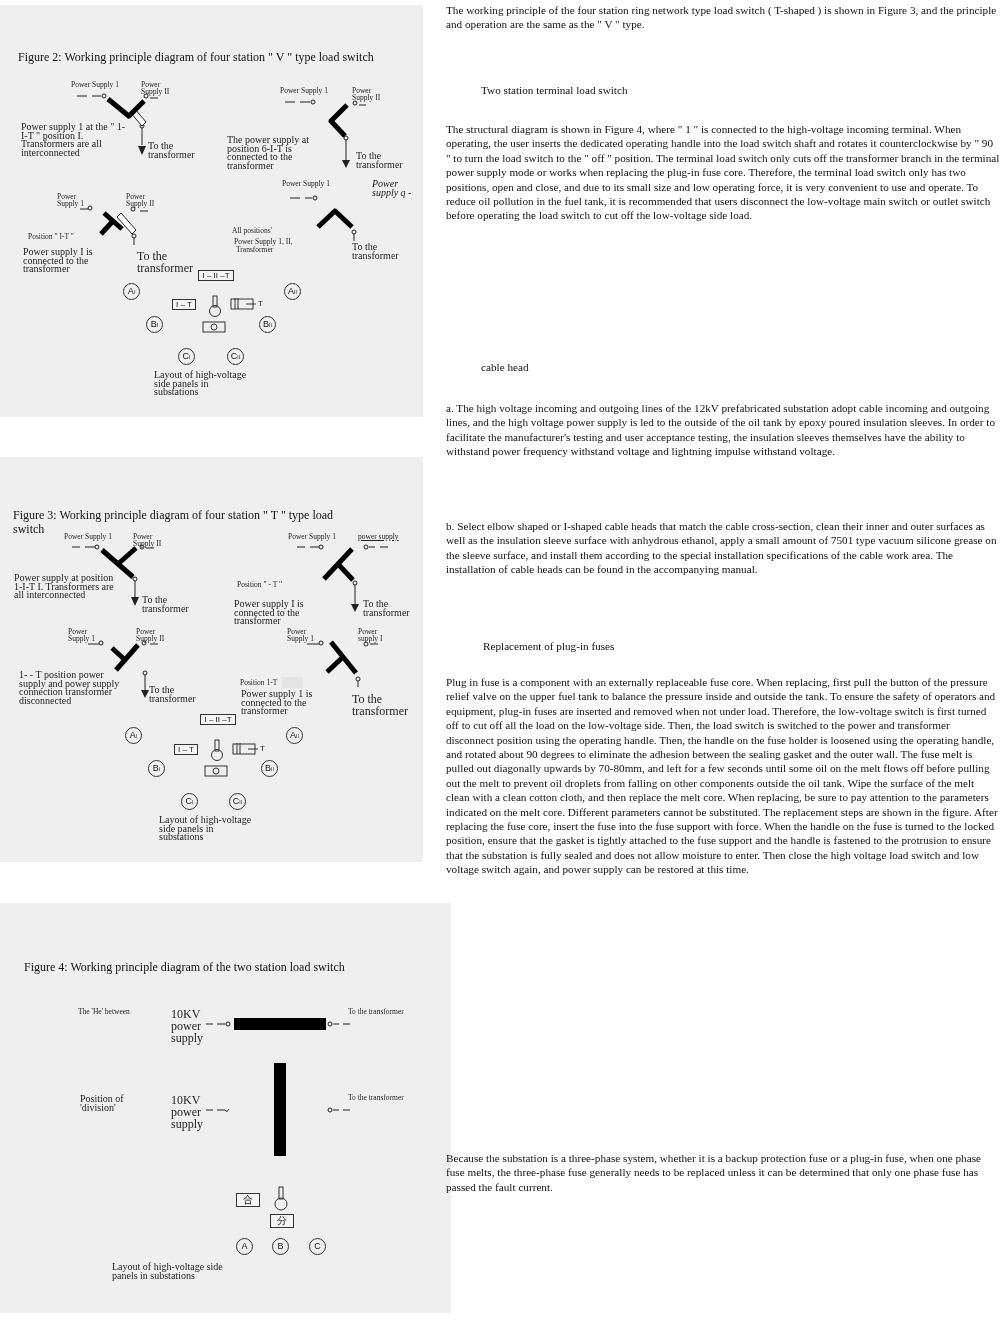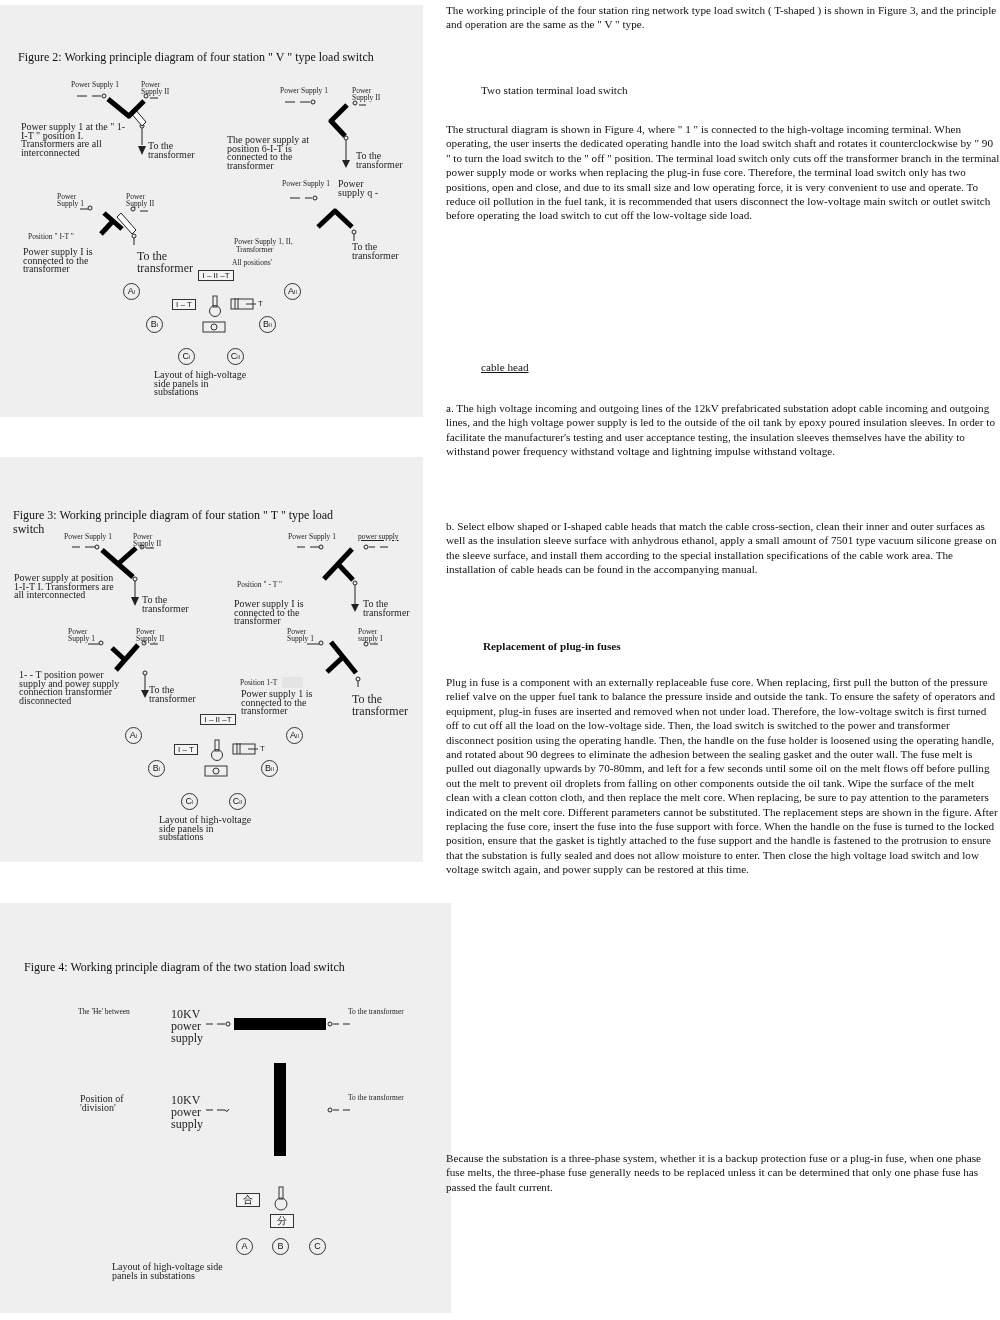--- a/index.html
+++ b/index.html
@@ -91,22 +91,22 @@
 
   <div class="t" style="left:57px;top:188px;">Power</div>
   <div class="t" style="left:57px;top:195px;">Supply 1</div>
   <div class="t" style="left:126px;top:188px;">Power</div>
   <div class="t" style="left:126px;top:195px;">Supply II</div>
   <div class="t" style="left:28px;top:228px;">Position " I-T "</div>
   <div class="tw" style="left:23px;top:243px;width:105px;">Power supply I is connected to the transformer</div>
   <div class="big" style="left:137px;top:245px;width:60px;white-space:normal;">To the transformer</div>
 
   <div class="t" style="left:282px;top:175px;">Power Supply 1</div>
-  <div class="tw" style="left:338px;top:175px;width:40px;">Power supply q -</div>
-  <div class="t" style="left:232px;top:222px;margin-top:32px;">All positions'</div>
+  <div class="tw" style="left:372px;top:175px;width:40px;font-style:italic;">Power supply q -</div>
+  <div class="t" style="left:232px;top:222px;">All positions'</div>
   <div class="t" style="left:234px;top:233px;">Power Supply 1, II,</div>
   <div class="t" style="left:236px;top:241px;">Transformer</div>
   <div class="tw" style="left:352px;top:238px;width:42px;">To the transformer</div>
 
   <div class="box" style="left:198px;top:265px;width:34px;">I – II –T</div>
   <div class="circ" style="left:123px;top:278px;"><span>A</span><sub>I</sub></div>
   <div class="circ" style="left:284px;top:278px;"><span>A</span><sub>II</sub></div>
   <div class="box" style="left:172px;top:294px;width:22px;">I – T</div>
   <svg class="abs" width="14" height="24" style="left:208px;top:290px;">
       <rect x="5" y="1" width="4" height="11" fill="none" stroke="#333"></rect>
@@ -284,20 +284,20 @@
   <div class="circ" style="left:309px;top:335px;">C</div>
 
   <div class="tw" style="left:112px;top:360px;width:120px;">Layout of high-voltage side panels in substations</div>
 </div>
 
 <p class="right" style="top:3px;margin:0;">The working principle of the four station ring network type load switch ( T-shaped ) is shown in Figure 3, and the principle and operation are the same as the " V " type.</p>
 
 <div class="heading" style="top:83px;">Two station terminal load switch</div>
 <p class="right" style="top:122px;margin:0;">The structural diagram is shown in Figure 4, where " 1 " is connected to the high-voltage incoming terminal. When operating, the user inserts the dedicated operating handle into the load switch shaft and rotates it counterclockwise by " 90 " to turn the load switch to the " off " position. The terminal load switch only cuts off the transformer branch in the terminal power supply mode or works when replacing the plug-in fuse core. Therefore, the terminal load switch only has two positions, open and close, and due to its small size and low operating force, it is very convenient to use and operate. To reduce oil pollution in the fuel tank, it is recommended that users disconnect the low-voltage main switch or outlet switch before operating the load switch to cut off the low-voltage side load.</p>
 
-<div class="heading" style="top:360px;text-decoration:underline;">cable head</div>
+<div class="heading" style="top:360px;">cable head</div>
 <p class="right" style="top:401px;margin:0;">a. The high voltage incoming and outgoing lines of the 12kV prefabricated substation adopt cable incoming and outgoing lines, and the high voltage power supply is led to the outside of the oil tank by epoxy poured insulation sleeves. In order to facilitate the manufacturer's testing and user acceptance testing, the insulation sleeves themselves have the ability to withstand power frequency withstand voltage and lightning impulse withstand voltage.</p>
 <p class="right" style="top:519px;margin:0;">b. Select elbow shaped or I-shaped cable heads that match the cable cross-section, clean their inner and outer surfaces as well as the insulation sleeve surface with anhydrous ethanol, apply a small amount of 7501 type vacuum silicone grease on the sleeve surface, and install them according to the special installation specifications of the cable work area. The installation of cable heads can be found in the accompanying manual.</p>
 
-<div class="heading" style="top:639px;left:483px;font-weight:bold;">Replacement of plug-in fuses</div>
+<div class="heading" style="top:639px;left:483px;">Replacement of plug-in fuses</div>
 <p class="right" style="top:675px;margin:0;">Plug in fuse is a component with an externally replaceable fuse core. When replacing, first pull the button of the pressure relief valve on the upper fuel tank to balance the pressure inside and outside the tank. To ensure the safety of operators and equipment, plug-in fuses are inserted and removed when not under load. Therefore, the low-voltage switch is first turned off to cut off all the load on the low-voltage side. Then, the load switch is switched to the power and transformer disconnect position using the operating handle. Then, the handle on the fuse holder is loosened using the operating handle, and rotated about 90 degrees to eliminate the adhesion between the sealing gasket and the outer wall. The fuse melt is pulled out diagonally upwards by 70-80mm, and left for a few seconds until some oil on the melt flows off before pulling out the melt to prevent oil droplets from falling on other components outside the oil tank. Wipe the surface of the melt clean with a clean cotton cloth, and then replace the melt core. When replacing, be sure to pay attention to the parameters indicated on the melt core. Different parameters cannot be substituted. The replacement steps are shown in the figure. After replacing the fuse core, insert the fuse into the fuse support with force. When the handle on the fuse is turned to the locked position, ensure that the gasket is tightly attached to the fuse support and the handle is fastened to the protrusion to ensure that the substation is fully sealed and does not allow moisture to enter. Then close the high voltage load switch and low voltage switch again, and power supply can be restored at this time.</p>
 
 <p class="right" style="top:1151px;margin:0;">Because the substation is a three-phase system, whether it is a backup protection fuse or a plug-in fuse, when one phase fuse melts, the three-phase fuse generally needs to be replaced unless it can be determined that only one phase fuse has passed the fault current.</p>
 
 </body></html>

